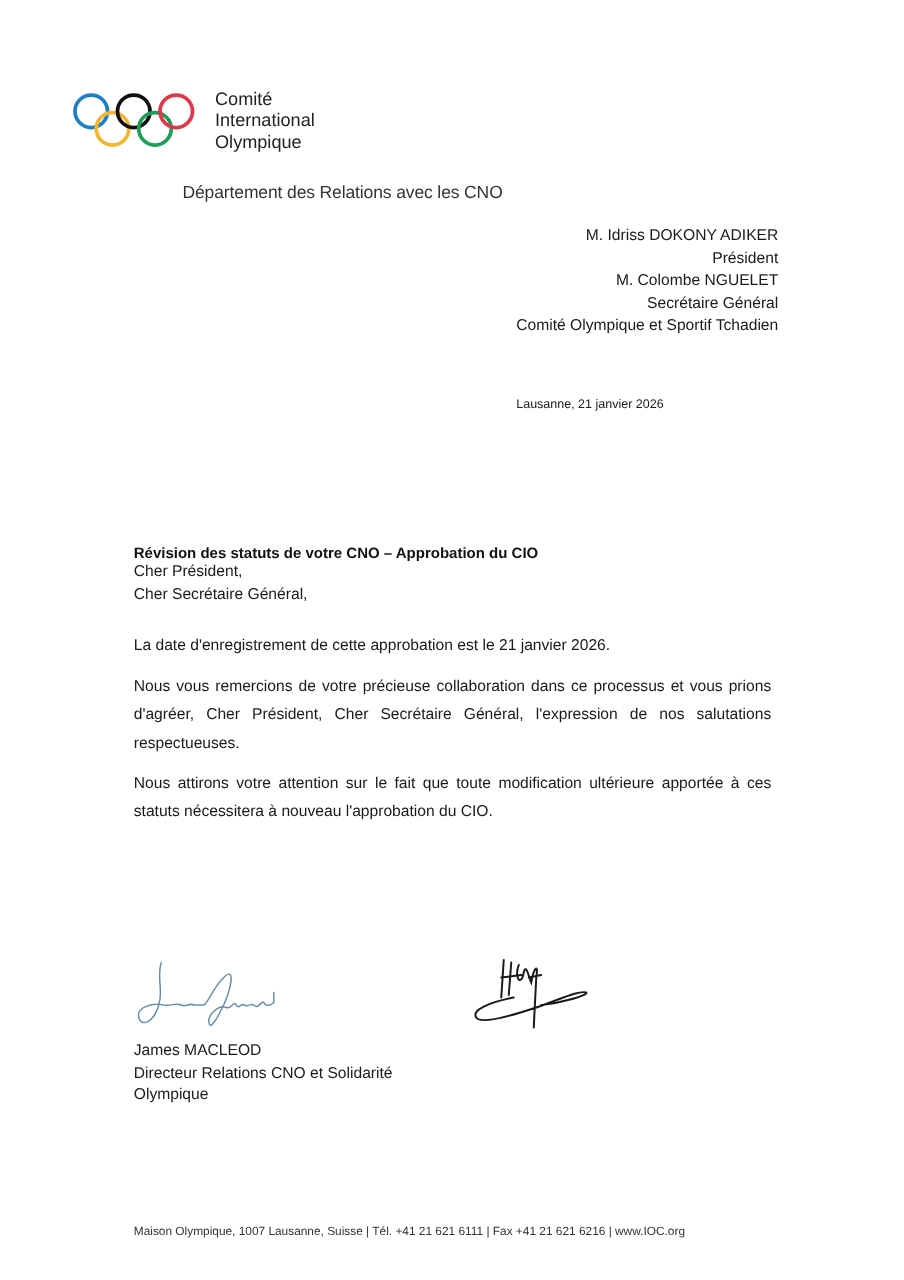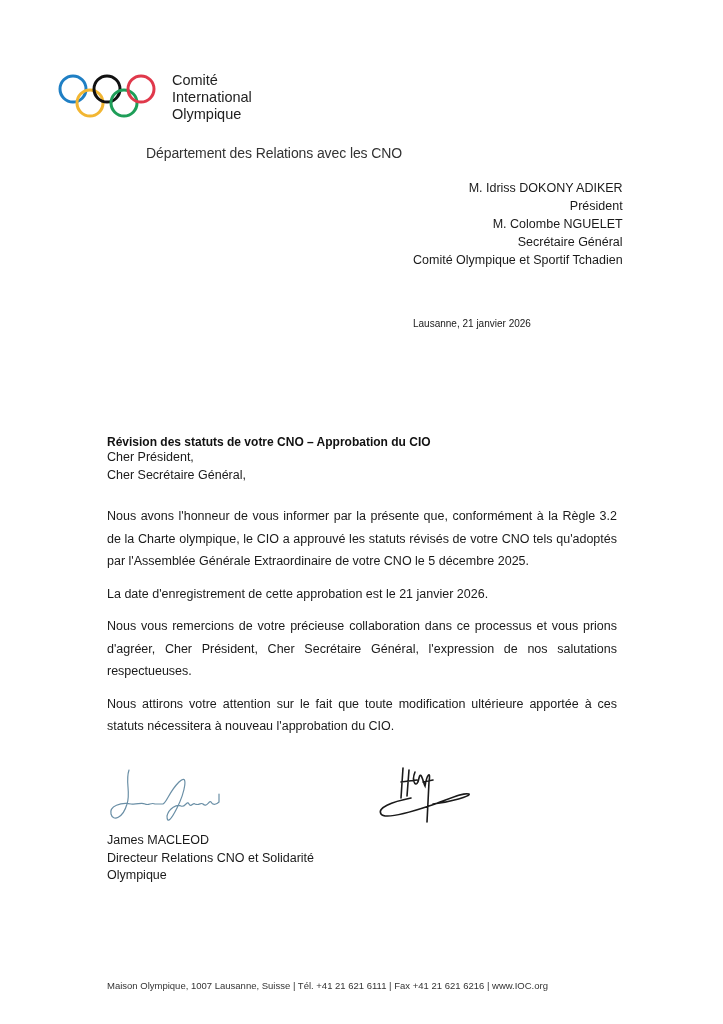--- a/index.html
+++ b/index.html
@@ -54,21 +54,20 @@
 <div class="date">Lausanne, 21 janvier 2026</div>
 
 <div class="subject">Révision des statuts de votre CNO – Approbation du CIO</div>
 
 <div class="salutation">
   <div>Cher Président,</div>
   <div>Cher Secrétaire Général,</div>
 </div>
 
 <div class="body-text">
-  <p>Nous avons l'honneur de vous informer par la présente que, conformément à la Règle 3.2 de la Charte olympique, le CIO a approuvé les statuts révisés de votre CNO tels qu'adoptés par l'Assemblée Générale Extraordinaire de votre CNO le 5 décembre 2025.</p>
   <p>La date d'enregistrement de cette approbation est le 21 janvier 2026.</p>
   <p>Nous vous remercions de votre précieuse collaboration dans ce processus et vous prions d'agréer, Cher Président, Cher Secrétaire Général, l'expression de nos salutations respectueuses.</p>
   <p>Nous attirons votre attention sur le fait que toute modification ultérieure apportée à ces statuts nécessitera à nouveau l'approbation du CIO.</p>
 </div>
 
 <div class="sig-left">
   <svg class="sig-img" viewBox="0 0 130 68">
     <path id="sig0" fill="none" stroke-width="1.2" stroke-linecap="round" d="M22 8 C18 20 24 30 20 42 C16 56 6 60 4 52 C2 44 14 40 24 42 C30 43 34 40 38 42 C42 44 44 40 48 42 L56 42 C60 40 62 30 72 20 C82 10 78 30 70 46 C64 58 60 62 60 54 C62 46 70 42 74 44 C78 46 80 38 82 42 C84 46 86 40 88 42 C92 44 94 40 96 42 C100 46 102 38 104 40 C106 44 110 42 112 40 L112 32" stroke="#6a8fa6"></path>
   </svg>
   <div class="sig-text">

